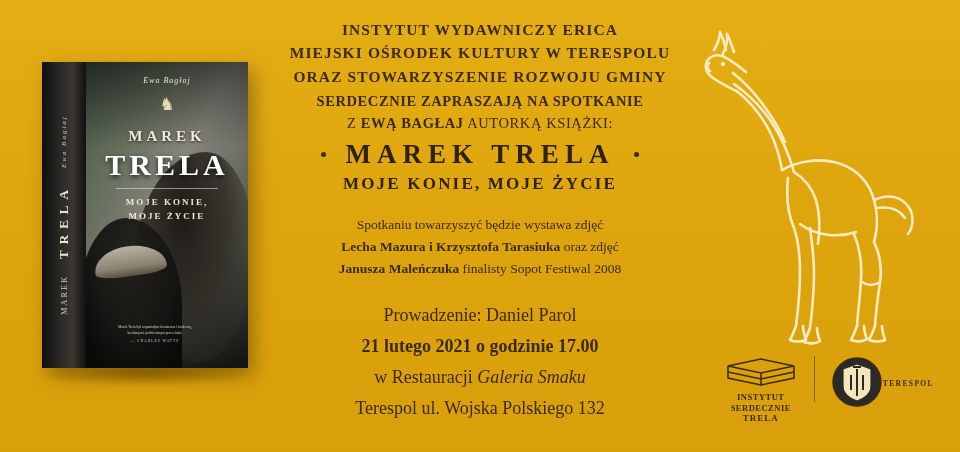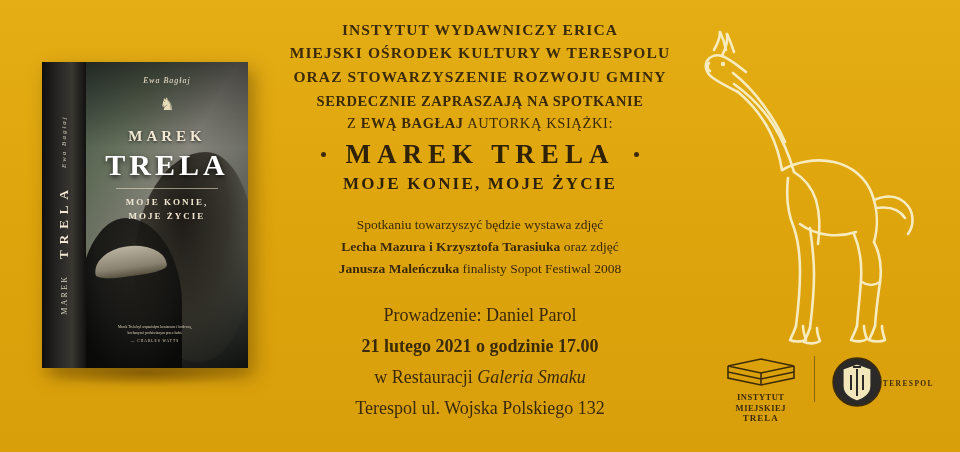--- a/index.html
+++ b/index.html
@@ -464,21 +464,21 @@
       <div class="logo-erica">
         <svg width="74" height="36" viewBox="0 0 74 36" aria-hidden="true">
           <g fill="none" stroke="#3d2c06" stroke-width="1.6">
             <path d="M4 10 L37 3 L70 10 L37 17 Z"></path>
             <path d="M4 10 L4 22 L37 29 L70 22 L70 10"></path>
             <path d="M37 17 L37 29"></path>
             <path d="M4 16 L37 23 L70 16"></path>
           </g>
         </svg>
         <div class="le-name">INSTYTUT</div>
-        <div class="le-name">MIEJSKIEJ</div>
+        <div class="le-name">SERDECZNIE</div>
         <div class="le-sub">TRELA</div>
       </div>
 
       <div class="logo-divider"></div>
 
       <div class="logo-terespol">
         <svg width="52" height="54" viewBox="0 0 52 54" aria-hidden="true">
           <circle cx="26" cy="26" r="24" fill="#2b2a28" stroke="#3d2c06" stroke-width="1.4"></circle>
           <path d="M26 8 L40 13 L40 30 C40 38 33 43 26 45 C19 43 12 38 12 30 L12 13 Z" fill="#f2e6bb" stroke="#2b2a28" stroke-width="1.2"></path>
           <path d="M26 13 L26 40" stroke="#2b2a28" stroke-width="2"></path>

